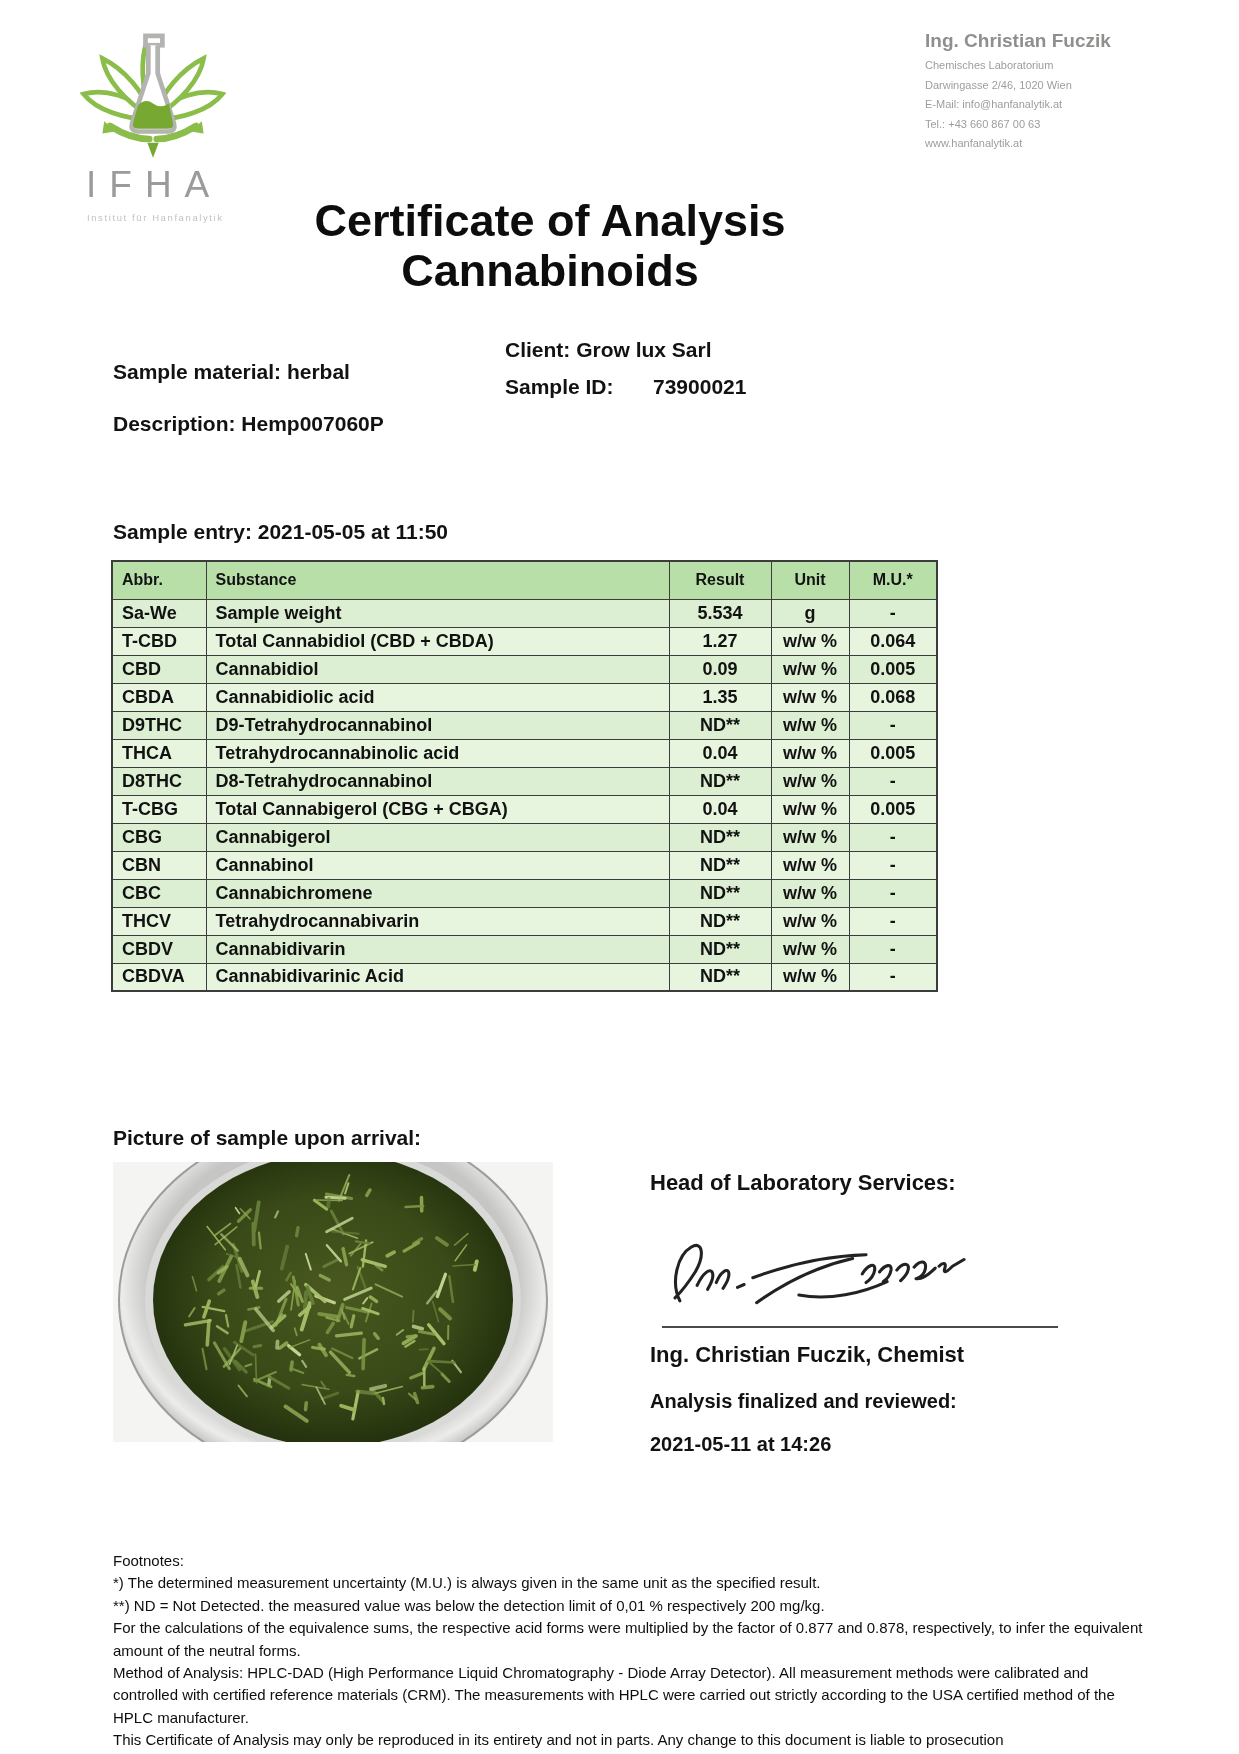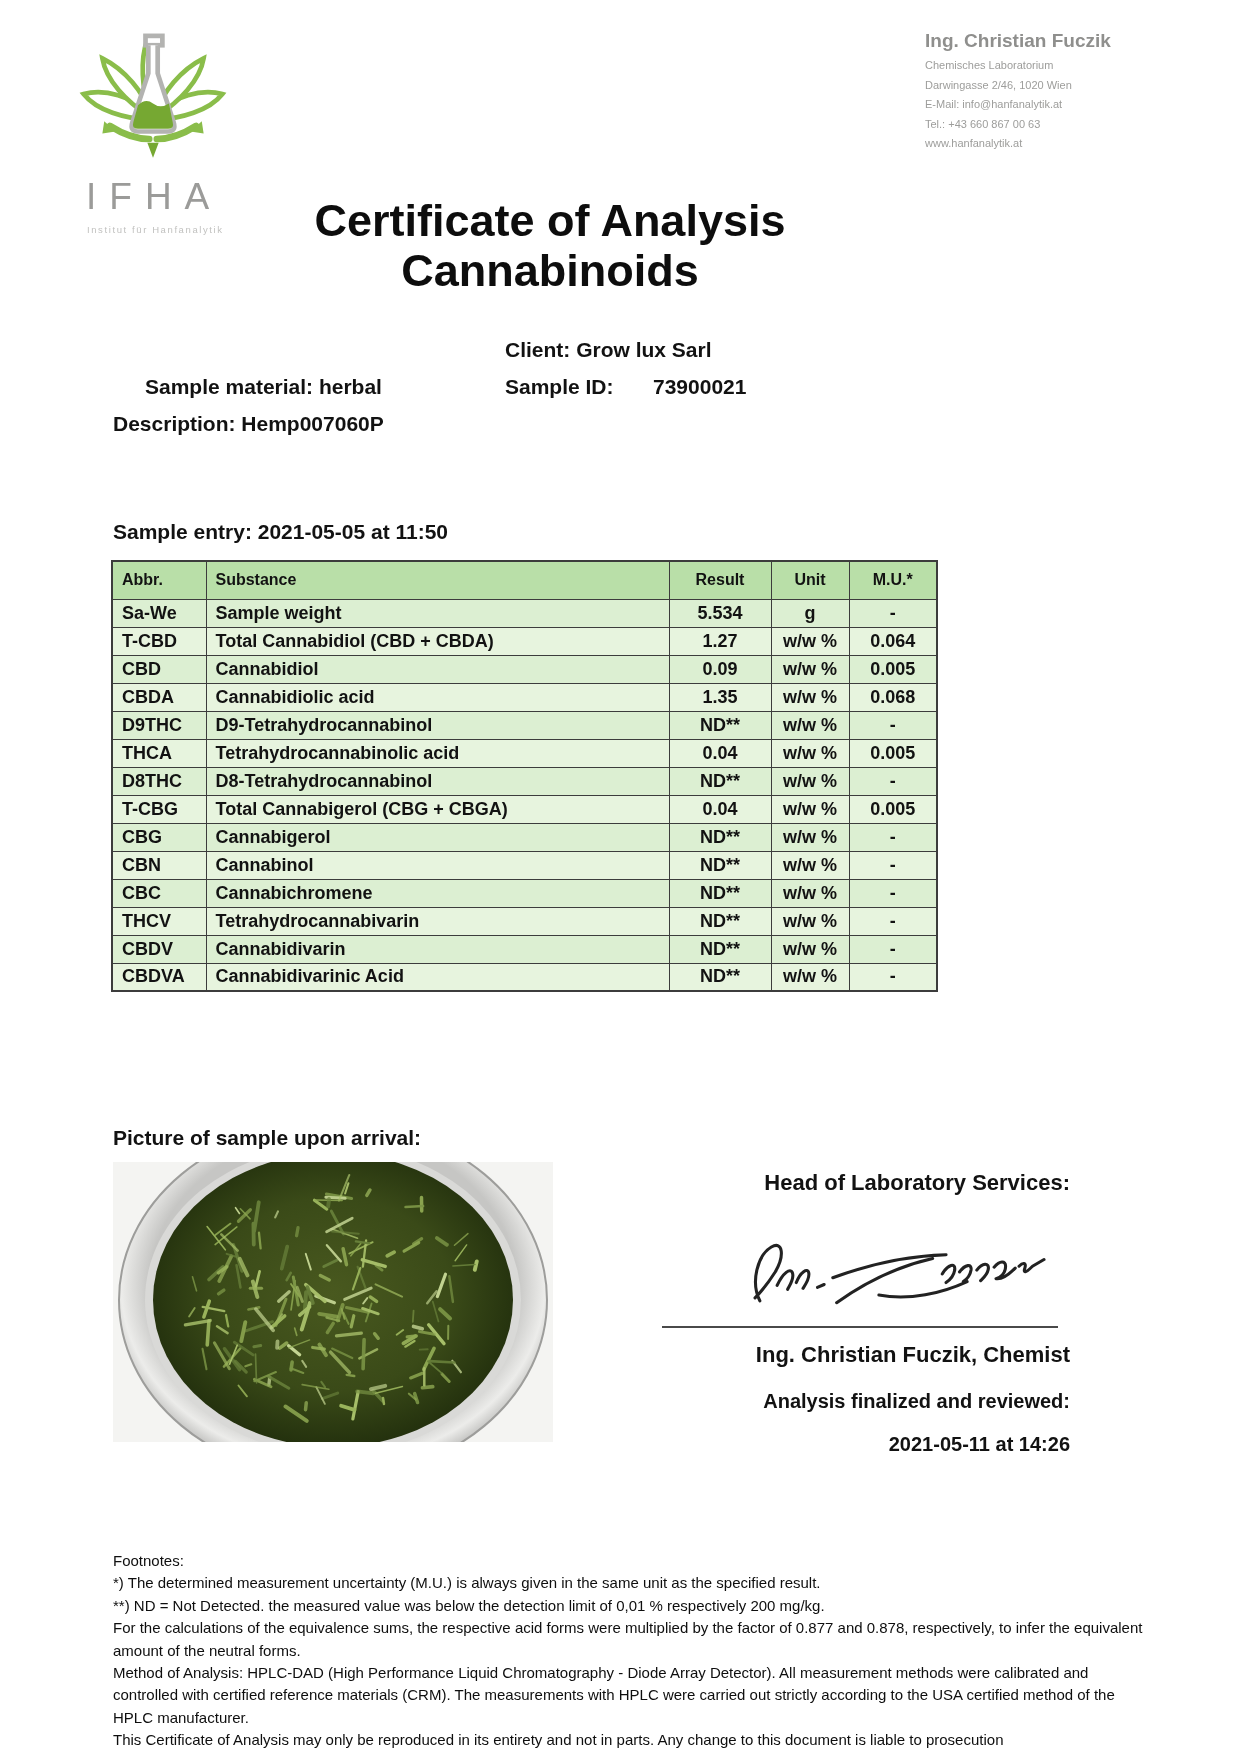--- a/index.html
+++ b/index.html
@@ -13,35 +13,35 @@
     --ink:#121212;
   }
   *{margin:0;padding:0;box-sizing:border-box;}
   html,body{background:#ffffff;}
   body{font-family:"Liberation Sans",sans-serif;color:var(--ink);}
   #page{position:relative;width:1239px;height:1754px;background:#ffffff;overflow:hidden;}
   .abs{position:absolute;}
 
   
   #logo-block{left:78px;top:28px;width:200px;}
-  #logo-acronym{font-size:37px;letter-spacing:13px;color:var(--logo-gray);margin-top:12px;margin-left:8px;font-weight:400;}
+  #logo-acronym{font-size:37px;letter-spacing:13px;color:var(--logo-gray);margin-top:0;margin-left:8px;font-weight:400;}
   #logo-subtitle{font-size:9.5px;letter-spacing:1.6px;color:#c2c2c0;margin-left:9px;margin-top:6px;}
 
   
   #contact-block{left:925px;top:30px;width:220px;}
   #contact-name{font-size:19px;font-weight:700;color:#8f8f8d;margin-bottom:4px;}
   .contact-line{font-size:11px;line-height:19.5px;color:var(--contact-gray);}
 
   
   #title-block{left:190px;top:196px;width:720px;text-align:center;font-size:45px;line-height:50px;font-weight:700;color:#0d0d0d;}
 
   
   .info-text{font-size:21px;font-weight:600;color:var(--ink);white-space:nowrap;}
   #client-line{left:505px;top:338px;}
-  #material-line{left:113px;top:375px;margin-left:32px;}
+  #material-line{left:113px;top:360px;}
   #sample-id-label{left:505px;top:375px;}
   #sample-id-value{left:653px;top:375px;}
   #description-line{left:113px;top:412px;}
   #entry-line{left:113px;top:520px;}
 
   
   #results-table{left:111px;top:560px;width:825px;border-collapse:collapse;table-layout:fixed;}
   #results-table th,#results-table td{border:1px solid var(--tbl-border);padding:1px 9px;overflow:hidden;white-space:nowrap;}
   #results-table{border:2px solid var(--tbl-border);}
   #results-table thead th{background:var(--header-green);font-size:16px;font-weight:700;height:38px;text-align:left;}
@@ -49,21 +49,21 @@
   #results-table tbody td{font-size:18px;font-weight:600;height:28px;}
   #results-table tbody tr:nth-child(odd) td{background:var(--row-odd);}
   #results-table tbody tr:nth-child(even) td{background:var(--row-even);}
   td.c{text-align:center;}
 
   
   #picture-label{left:113px;top:1126px;}
   #sample-photo{left:113px;top:1162px;width:440px;height:280px;}
 
   
-  #signature-block{left:650px;top:1170px;width:420px;text-align:right;}
+  #signature-block{left:650px;top:1170px;width:420px;text-align:left;}
   #sig-heading{font-size:22px;font-weight:600;}
   #signature-svg{margin-top:28px;height:96px;}
   #sig-rule{border-top:2px solid #4a4a4a;width:396px;margin:2px auto 0 auto;}
   #sig-name{font-size:22px;font-weight:600;margin-top:14px;}
   #sig-final-label{font-size:20px;font-weight:600;margin-top:22px;}
   #sig-final-date{font-size:20px;font-weight:600;margin-top:20px;}
 
   
   #footnotes{left:113px;top:1550px;width:1032px;font-size:15px;line-height:22.4px;color:#0e0e0e;}
 </style>

